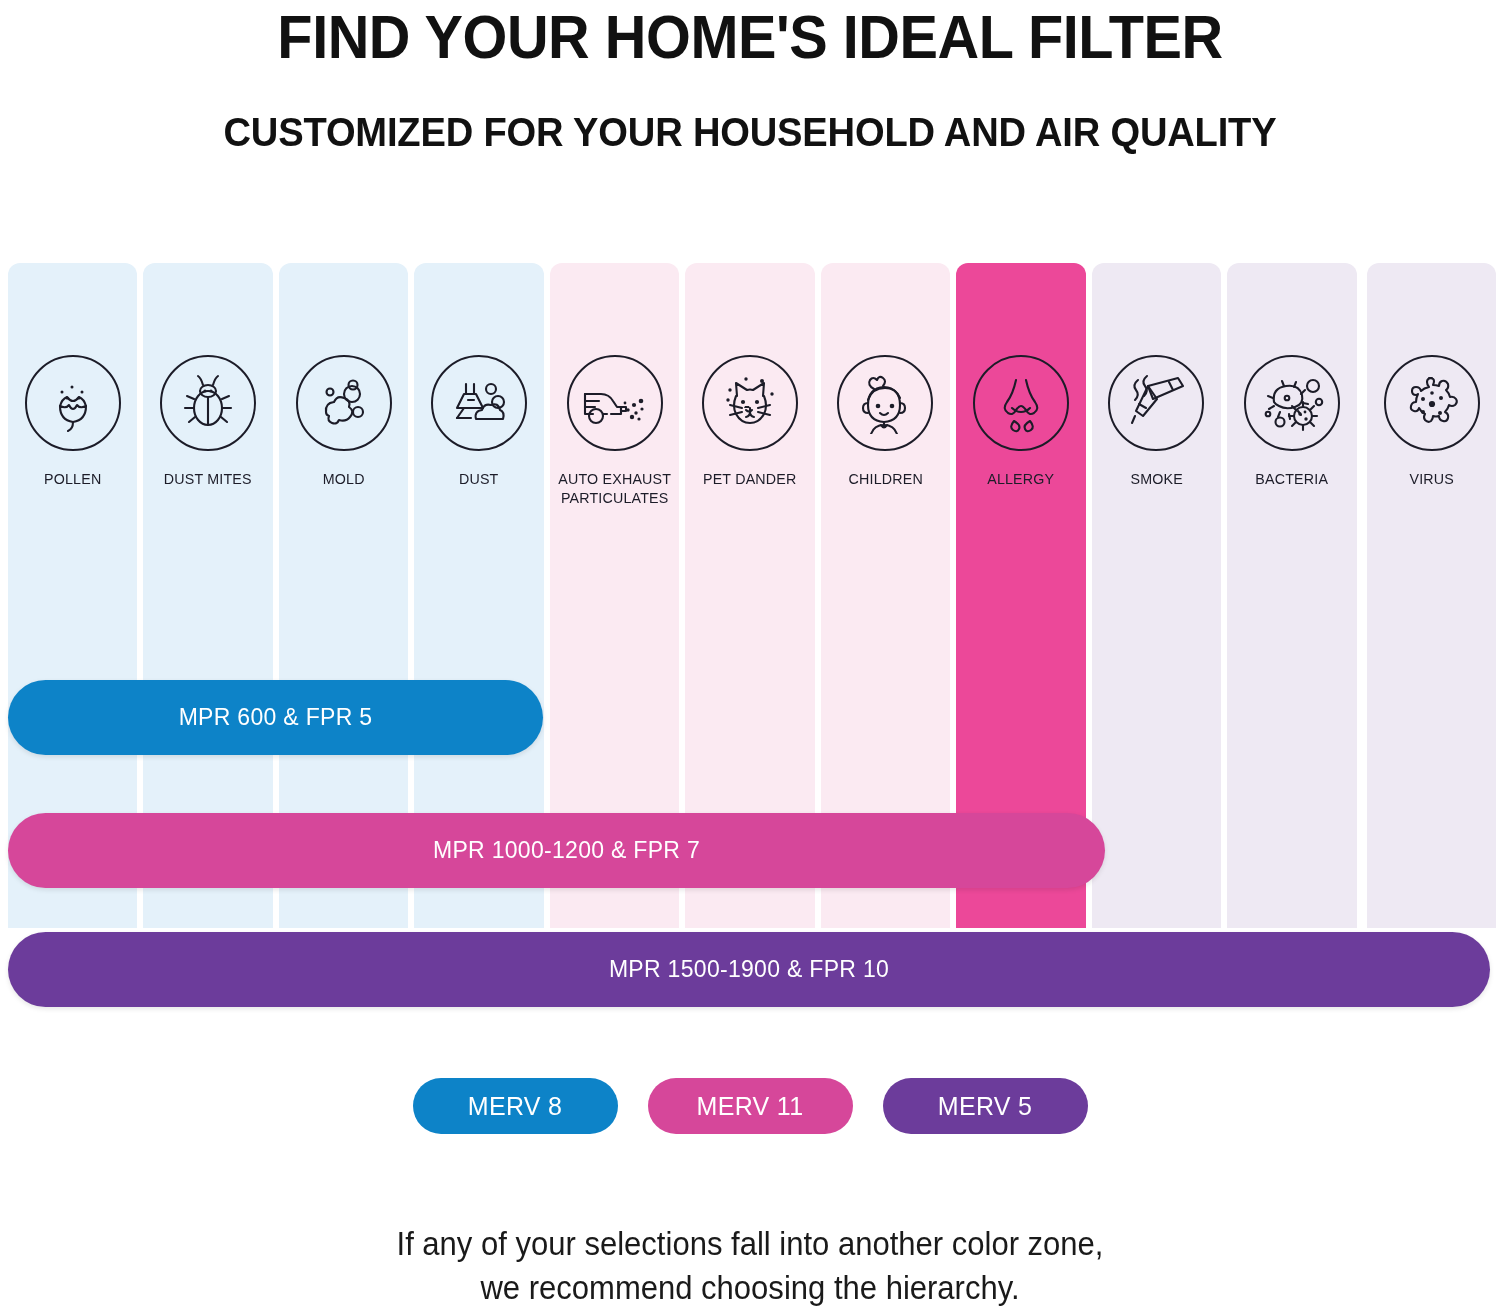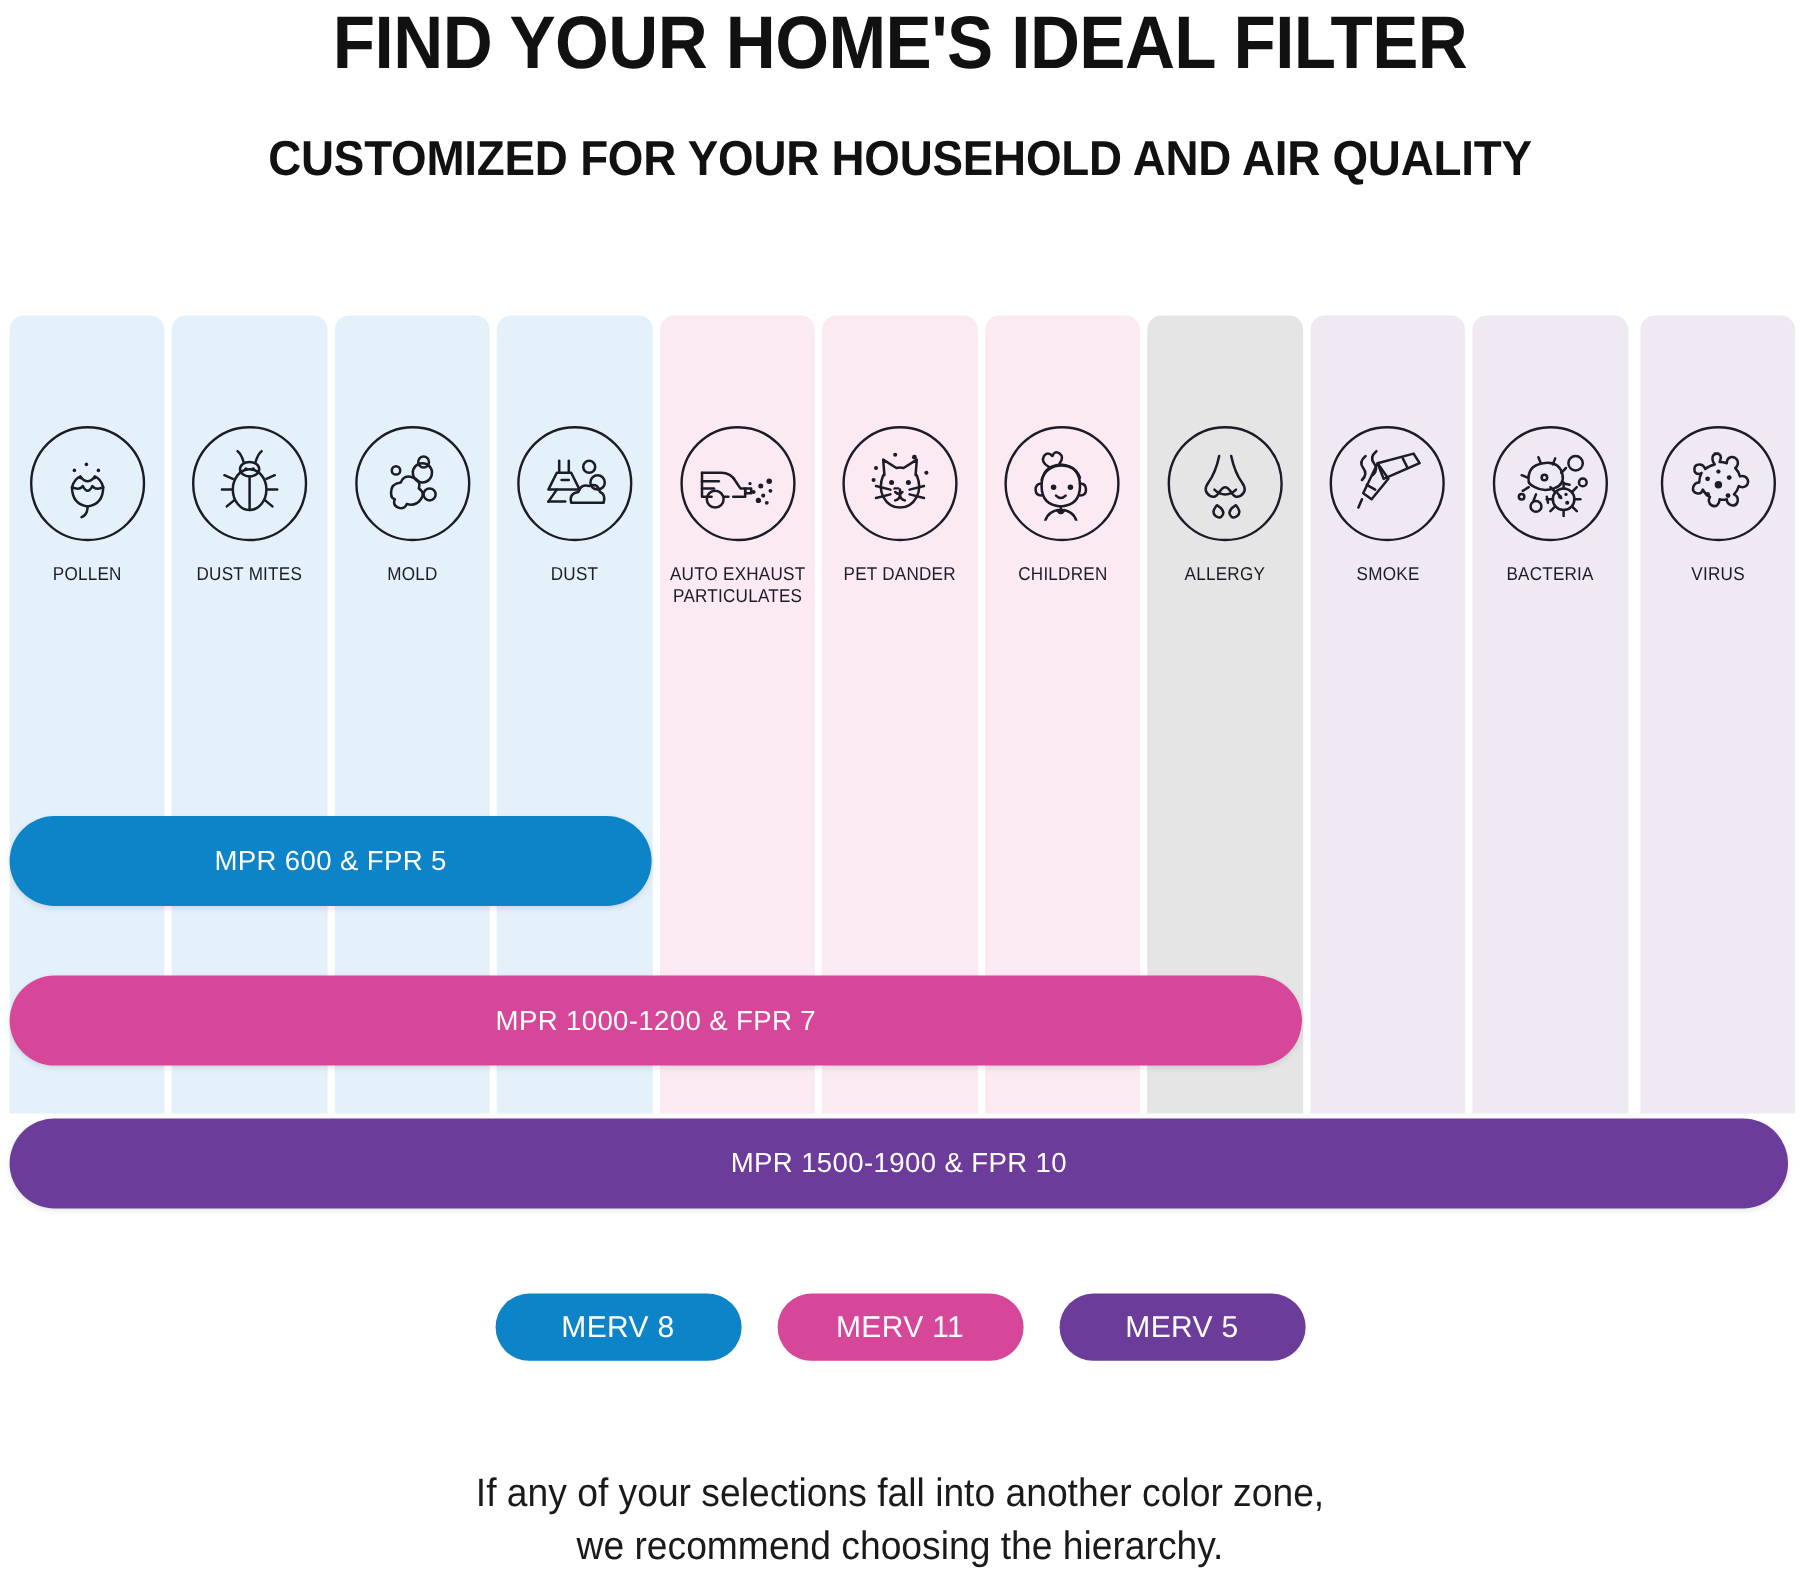--- a/index.html
+++ b/index.html
@@ -227,21 +227,21 @@
         <path d="M27 53 q3 5 6 0"></path>
       </g>
       <g fill="#1c1c28">
               <circle cx="24" cy="34" r="2.3"></circle>
               <circle cx="38" cy="34" r="2.3"></circle>
             </g>
           </svg>
         </div>
         <div class="col-label">CHILDREN</div>
       </div>
-      <div class="col" style="left: 948.182px; width: 129.455px; background: #e5e5e5;">
+      <div class="col" style="left: 948.182px; width: 129.455px; background: #ec4899;">
         <div class="icon-wrap">
           <svg width="62" height="62" viewBox="0 0 62 62">
       <g fill="none" stroke="#1c1c28" stroke-width="2.1" stroke-linecap="round" stroke-linejoin="round">
         <path d="M26 8 q-3 14 -9 22 q-5 7 1 11 q5 3 8 -3 q3 -4 5 -4 q2 0 5 4 q3 6 8 3 q6 -4 1 -11 q-6 -8 -9 -22"></path>
         <path d="M22 36 q4 4 9 4 q5 0 9 -4"></path>
         <path d="M24 49 q-5 6 -1 9 q4 3 6 -1 q2 -4 -5 -8z"></path>
         <path d="M40 49 q5 6 1 9 q-4 3 -6 -1 q-2 -4 5 -8z"></path>
       </g>
           </svg>
         </div>
@@ -315,21 +315,21 @@
               <circle cx="40" cy="41" r="2"></circle>
         <circle cx="32" cy="21" r="1.8"></circle>
       </g>
           </svg>
         </div>
         <div class="col-label">VIRUS</div>
       </div>
     </div>
 
   <div class="bar" id="bar-blue" style="background: rgb(13, 131, 200);">MPR 600 &amp; FPR 5</div>
-  <div class="bar" id="bar-pink" style="background: rgb(214, 71, 154);">MPR 1000-1200 &amp; FPR 7</div>
+  <div class="bar" id="bar-pink" style="background: rgb(214, 71, 154); padding-left: 20px;">MPR 1000-1200 &amp; FPR 7</div>
   <div class="bar" id="bar-purple" style="background: rgb(108, 60, 155);">MPR 1500-1900 &amp; FPR 10</div>
 
   <div class="merv-row">
       <div class="merv" style="background: rgb(13, 131, 200);">MERV 8</div>
       <div class="merv" style="background: rgb(214, 71, 154);">MERV 11</div>
       <div class="merv" style="background: rgb(108, 60, 155);">MERV 5</div>
     </div>
 
   <div class="footer">
     <span>If any of your selections fall into another color zone,</span>

